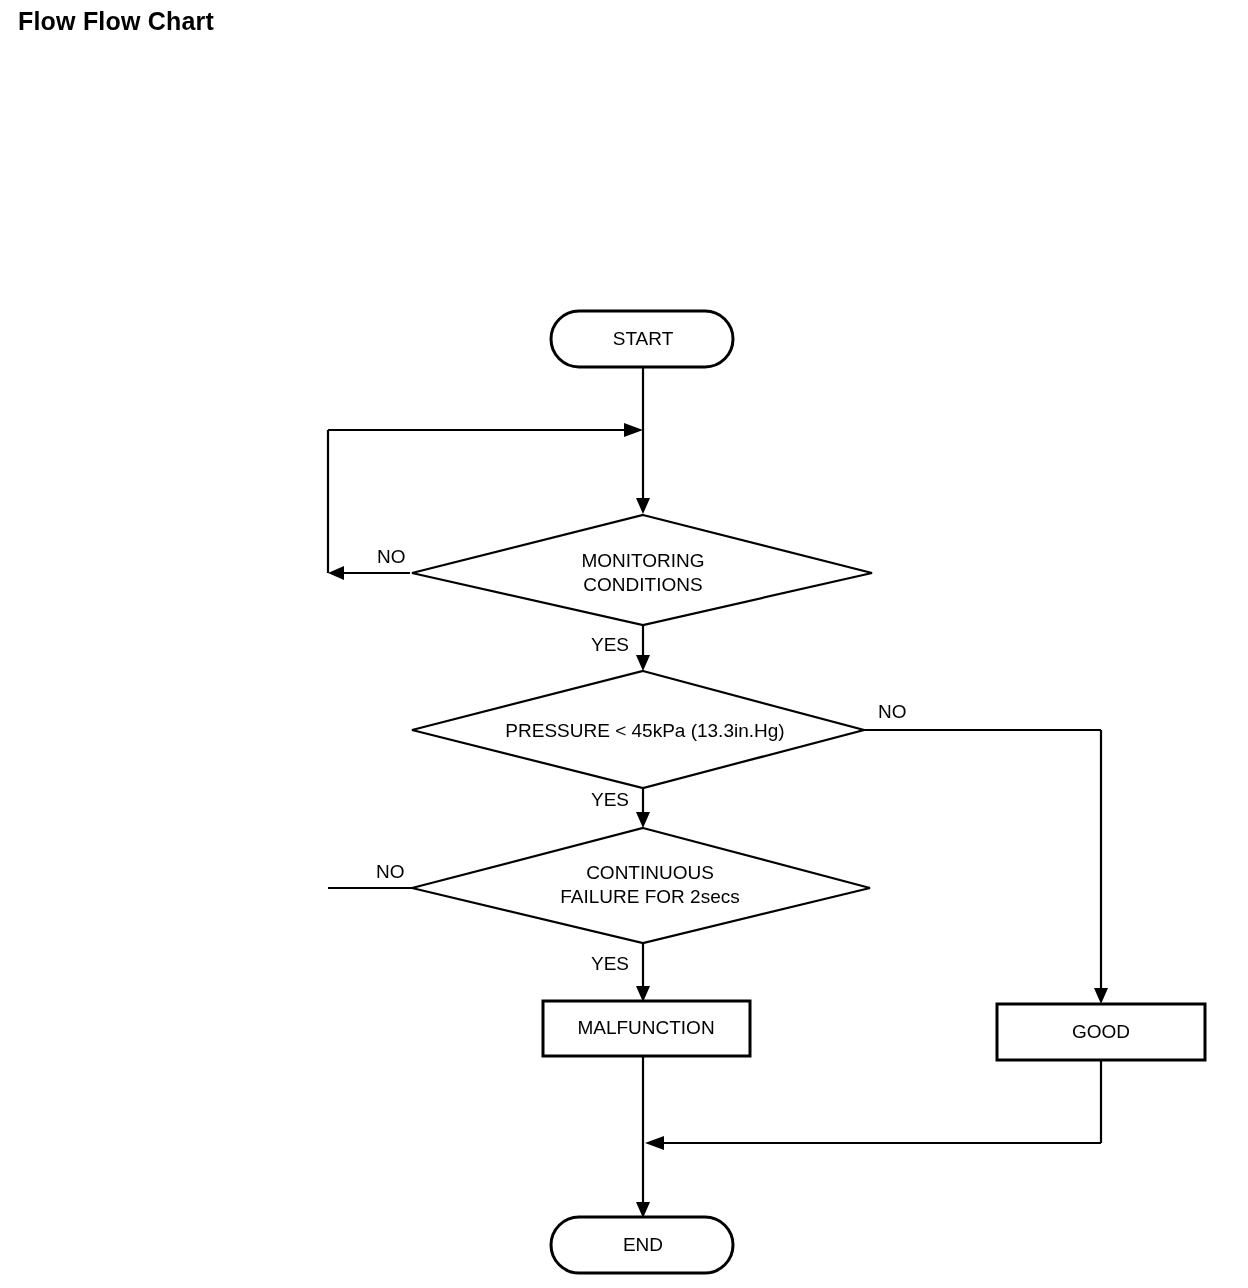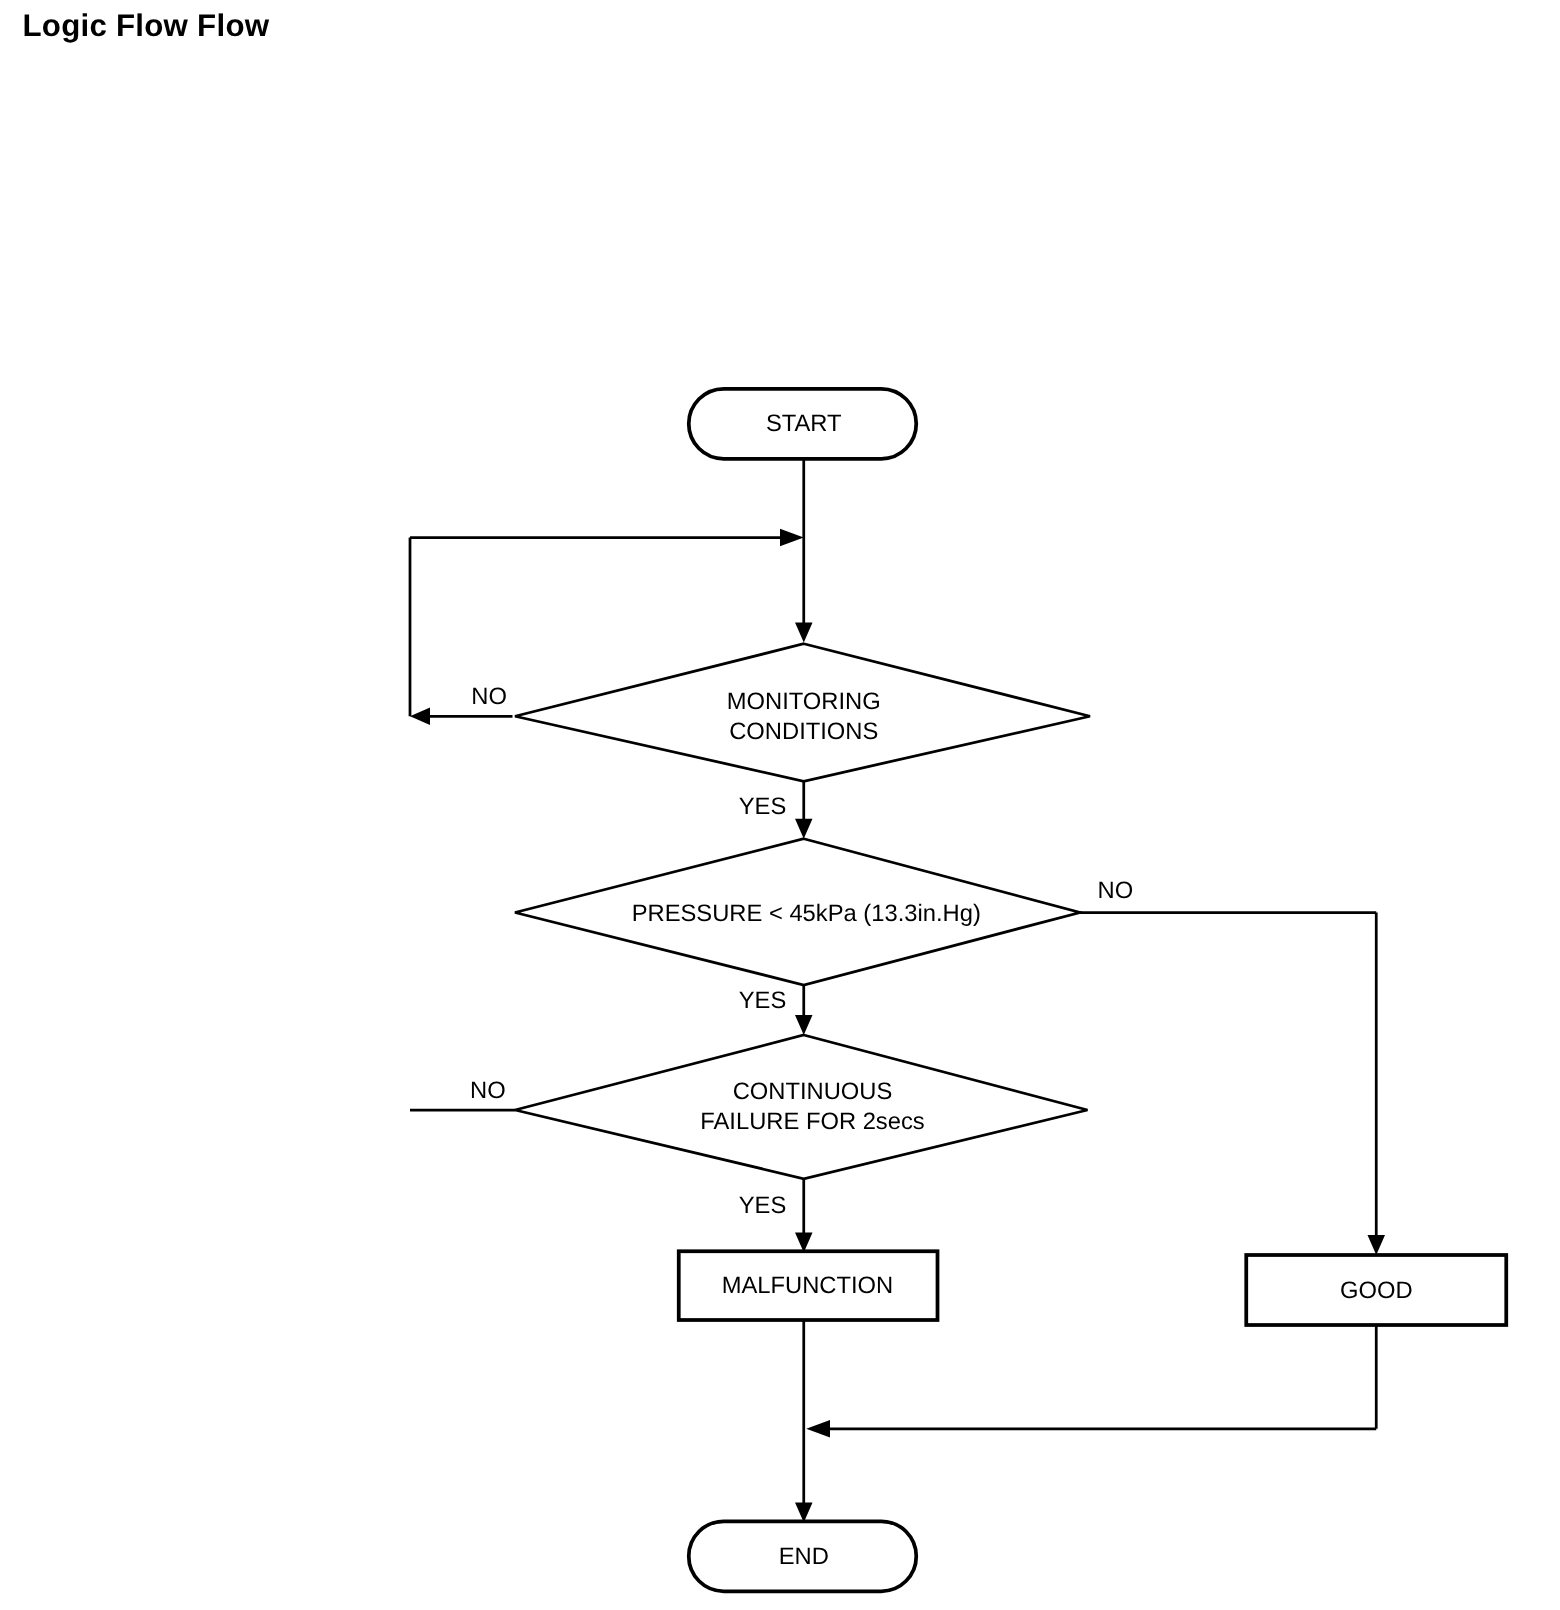--- a/index.html
+++ b/index.html
@@ -58,21 +58,21 @@
   }
   .conn {
     stroke: #000000;
     stroke-width: 2.2;
     fill: none;
   }
 </style>
 </head>
 <body>
 
-<div id="page-title">Logic Flow Flow</div>
+<div id="page-title">Flow Flow Chart</div>
 
 <svg id="flow-canvas" viewBox="0 0 1248 1288" xmlns="http://www.w3.org/2000/svg">
 
   <defs>
     <marker id="arrow-down" viewBox="0 0 12 12" refX="6" refY="10" markerWidth="12" markerHeight="12" orient="auto-start-reverse">
       <path d="M 1 1 L 11 1 L 6 11 z" fill="#000000"></path>
     </marker>
   </defs>
 
   <g>

